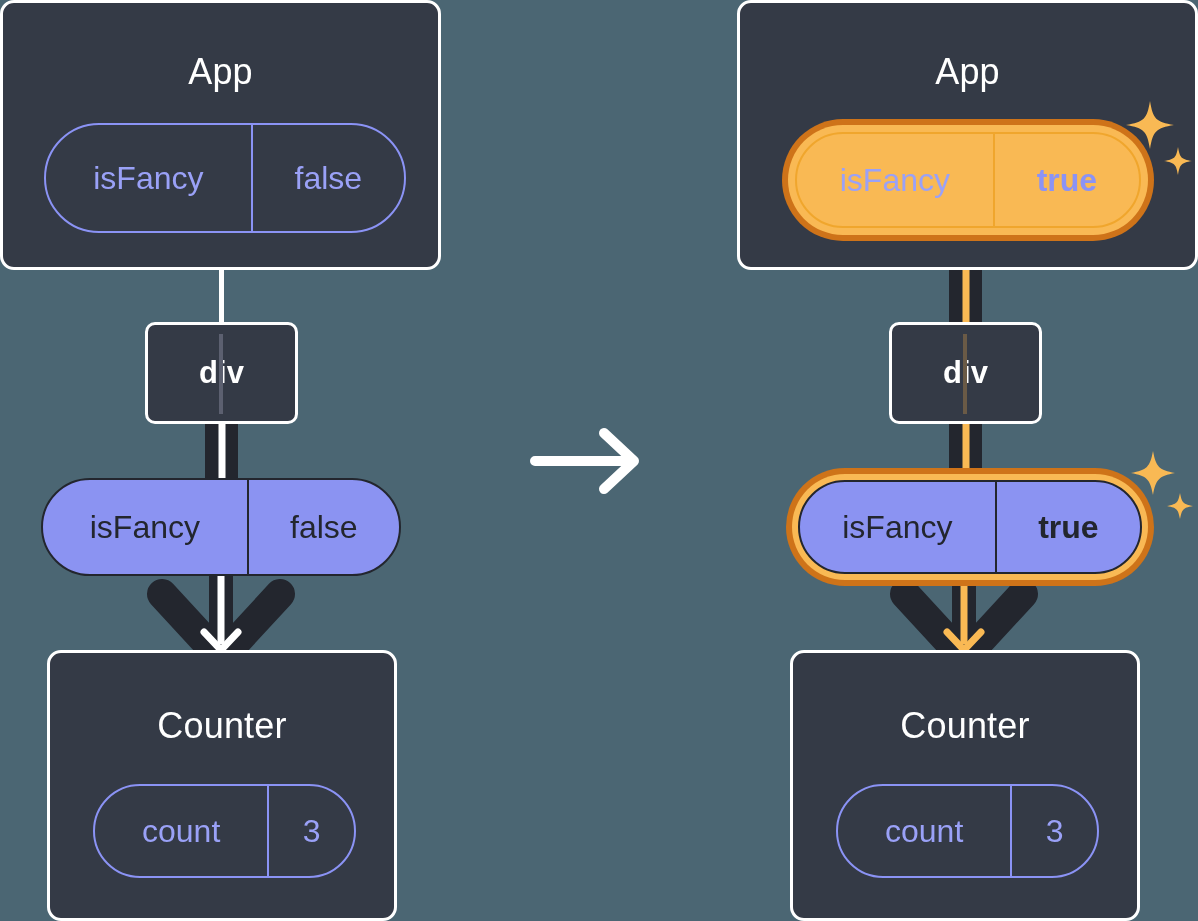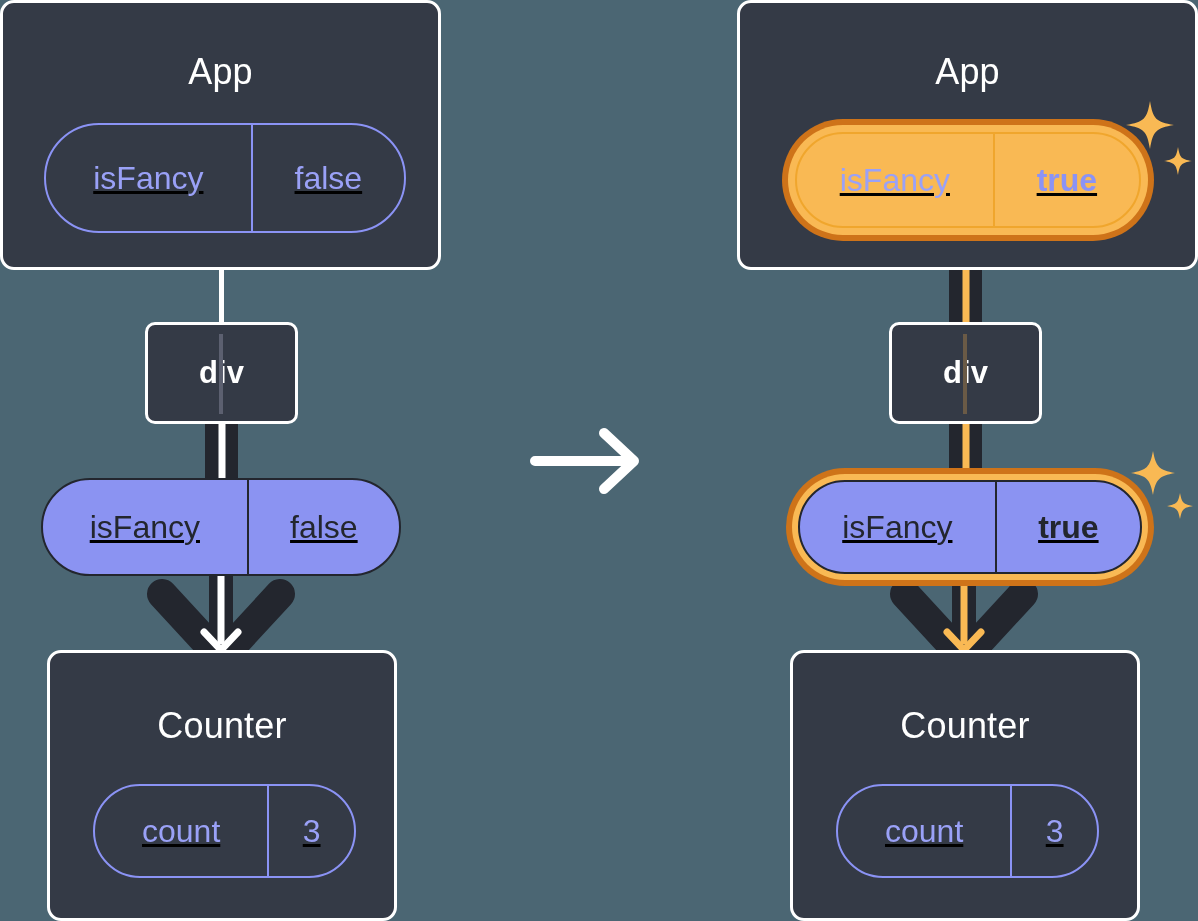--- a/index.html
+++ b/index.html
@@ -57,21 +57,20 @@
 
   
   .pill {
     position: absolute;
     box-sizing: border-box;
     display: flex;
     align-items: stretch;
     border-radius: 999px;
     overflow: hidden;
     z-index: 10;
-    text-decoration: underline;
   }
   .pill .cellL, .pill .cellR {
     display: flex;
     align-items: center;
     justify-content: center;
     font-size: 32px;
     white-space: nowrap;
     box-sizing: border-box;
   }
 

